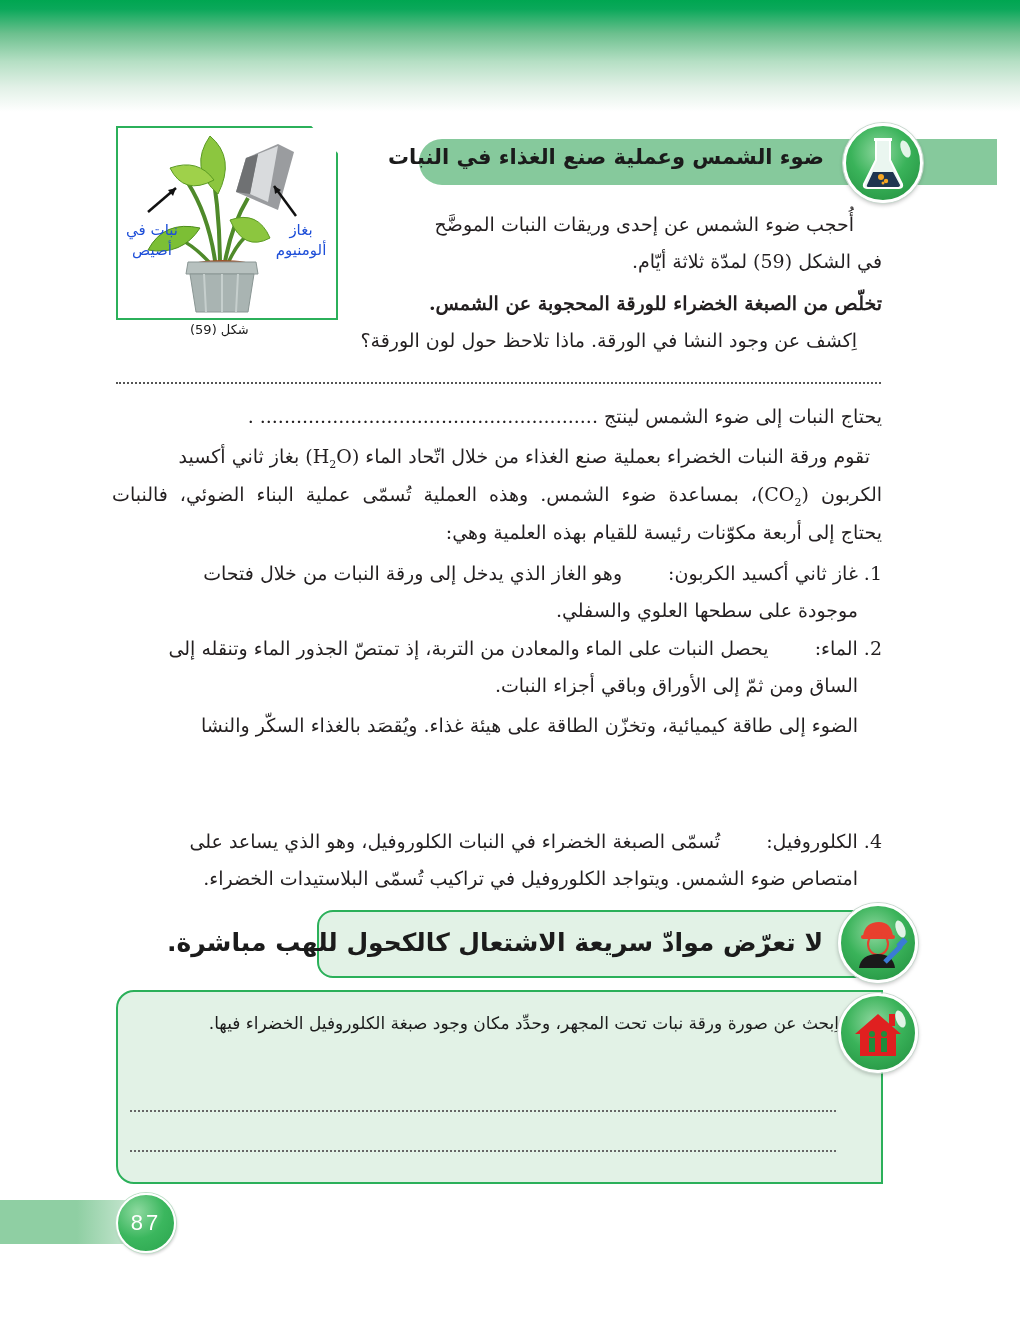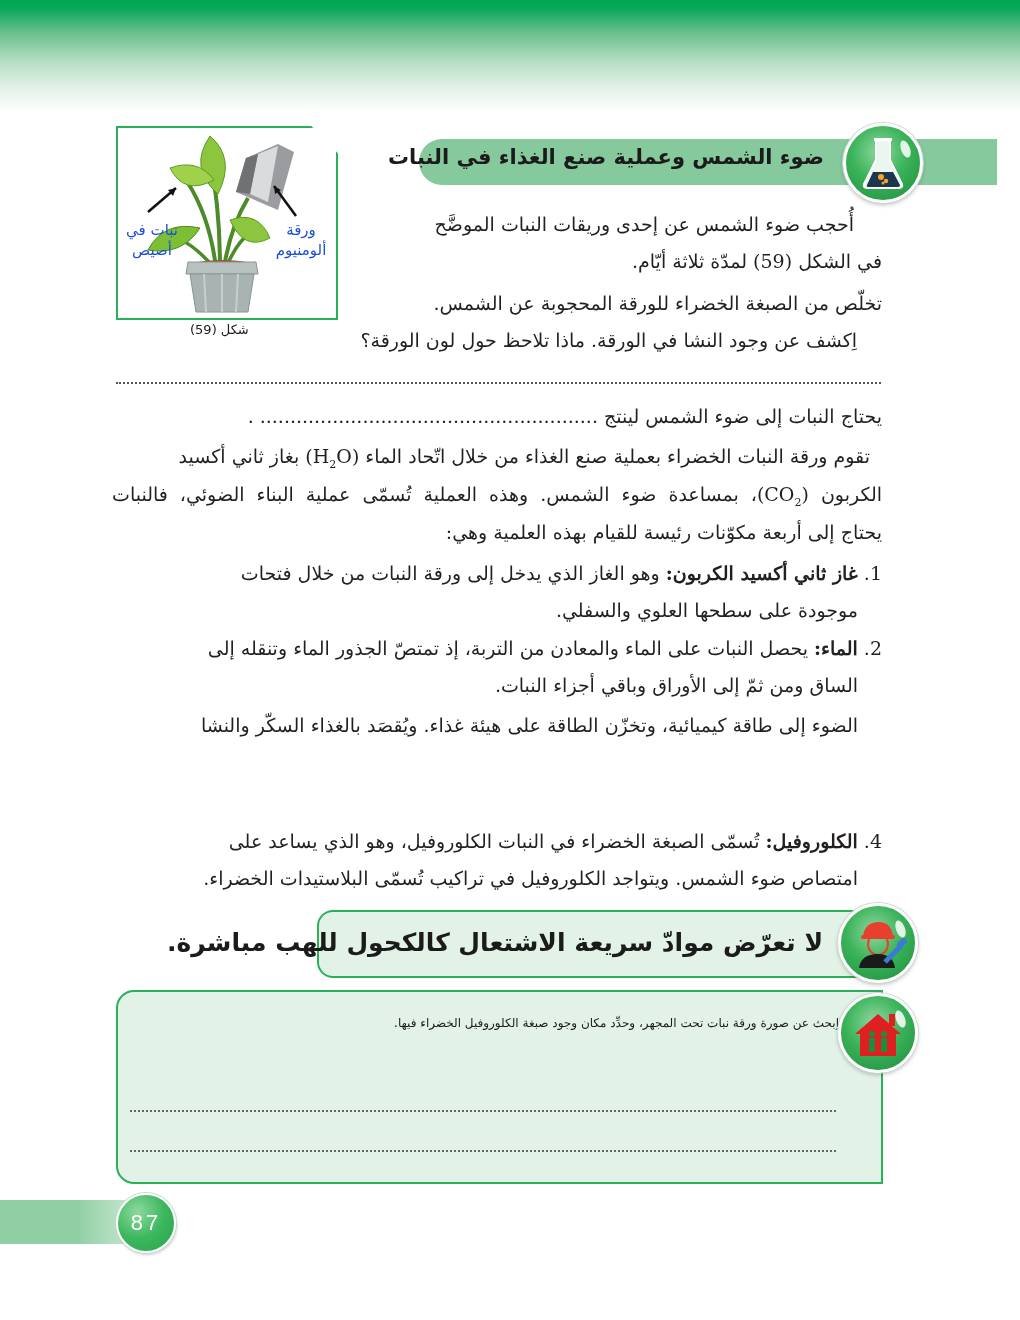--- a/index.html
+++ b/index.html
@@ -58,42 +58,42 @@
   .rtl { direction: rtl; text-align: right; }
   .p {
     position: absolute; font-size: 19px; line-height: 37px; color: #231f20;
     font-family: "DejaVu Serif", "Liberation Serif", serif;
   }
   .dots-line {
     position: absolute; border-bottom: 2px dotted #555;
   }
   .list-item { position: absolute; font-size: 19px; line-height: 37px;
     font-family: "DejaVu Serif", "Liberation Serif", serif; }
-  .list-item b { font-weight: bold; }
+  .list-item b { font-weight: normal; margin-left: 40px; }
   sub { font-size: 11px; }
 
   
   .caution {
     position: absolute; left: 317px; top: 910px; width: 560px; height: 64px;
     background: #e2f2e6; border: 2px solid #2bb05a; border-radius: 16px 0 0 16px;
   }
   .caution .text {
     position: absolute; right: 56px; top: 16px; direction: rtl;
     font-weight: bold; font-size: 25px; color: #1b1b1b; white-space: nowrap;
   }
   .caution-badge { left: 838px; top: 903px; }
 
   
   .home-box {
     position: absolute; left: 116px; top: 990px; width: 763px; height: 190px;
     background: #e2f2e6; border: 2px solid #2bb05a; border-radius: 18px 0 0 18px;
   }
   .home-box .text {
     position: absolute; right: 42px; top: 12px; width: 720px;
-    direction: rtl; text-align: justify; font-size: 12px; line-height: 38px;
+    direction: rtl; text-align: justify; font-size: 17px; line-height: 38px;
     font-family: "DejaVu Serif", "Liberation Serif", serif; color: #1b1b1b;
   }
   .home-box .answer-line { position: absolute; left: 12px; width: 706px; border-bottom: 2px dotted #666; }
   .home-badge { left: 838px; top: 993px; }
 
   
   .footer-band {
     position: absolute; left: 0; top: 1200px; width: 140px; height: 44px;
     background: linear-gradient(to right, #8fcfa3 0%, #8fcfa3 55%, #cfe9d7 100%);
   }
@@ -148,27 +148,27 @@
     <path d="M70 134 L138 134 L140 146 L68 146 Z" fill="#b7c1bf" stroke="#8a9694" stroke-width="1"></path>
     <path d="M72 146 L136 146 L130 184 L78 184 Z" fill="#a9b4b2" stroke="#8a9694" stroke-width="1"></path>
     <path d="M86 146 L88 184 M104 146 L104 184 M120 146 L118 184" stroke="#c6cfcd" stroke-width="2"></path>
 
     <path d="M30 84 L58 60" stroke="#111" stroke-width="2.5"></path>
     <path d="M58 60 L50 62 L55 68 Z" fill="#111"></path>
     <path d="M178 88 L156 58" stroke="#111" stroke-width="2.5"></path>
     <path d="M156 58 L157 66 L163 62 Z" fill="#111"></path>
   </svg>
   <div class="fig-label" style="left:6px; top:92px; width:56px;">نبات في أصيص</div>
-  <div class="fig-label" style="left:150px; top:92px; width:66px;">ورقة ألومنيوم</div>
+  <div class="fig-label" style="left:150px; top:92px; width:66px;">بغاز ألومنيوم</div>
 </div>
 <div class="fig-caption">شكل (59)</div>
 
 <div class="p rtl" style="right:166px; top:206px; width:520px;">أُحجب ضوء الشمس عن إحدى وريقات النبات الموضَّح</div>
 <div class="p rtl" style="right:138px; top:243px; width:520px;">في الشكل (59) لمدّة ثلاثة أيّام.</div>
-<div class="p rtl" style="right:138px; top:285px; width:620px;">تخلّص من الصبغة الخضراء للورقة المحجوبة عن الشمس.</div>
+<div class="p rtl" style="right:138px; top:285px; width:620px;font-weight:bold;">تخلّص من الصبغة الخضراء للورقة المحجوبة عن الشمس.</div>
 <div class="p rtl" style="right:163px; top:322px; width:560px;">اِكشف عن وجود النشا في الورقة. ماذا تلاحظ حول لون الورقة؟</div>
 
 <div class="dots-line" style="left:116px; top:382px; width:765px;"></div>
 
 <div class="p rtl" style="right:138px; top:398px; width:760px;">
   <span>يحتاج النبات إلى ضوء الشمس لينتج</span>
   <span>........................................................ .</span>
 </div>
 
 <div class="p rtl" style="right:150px; top:438px; width:760px;">

